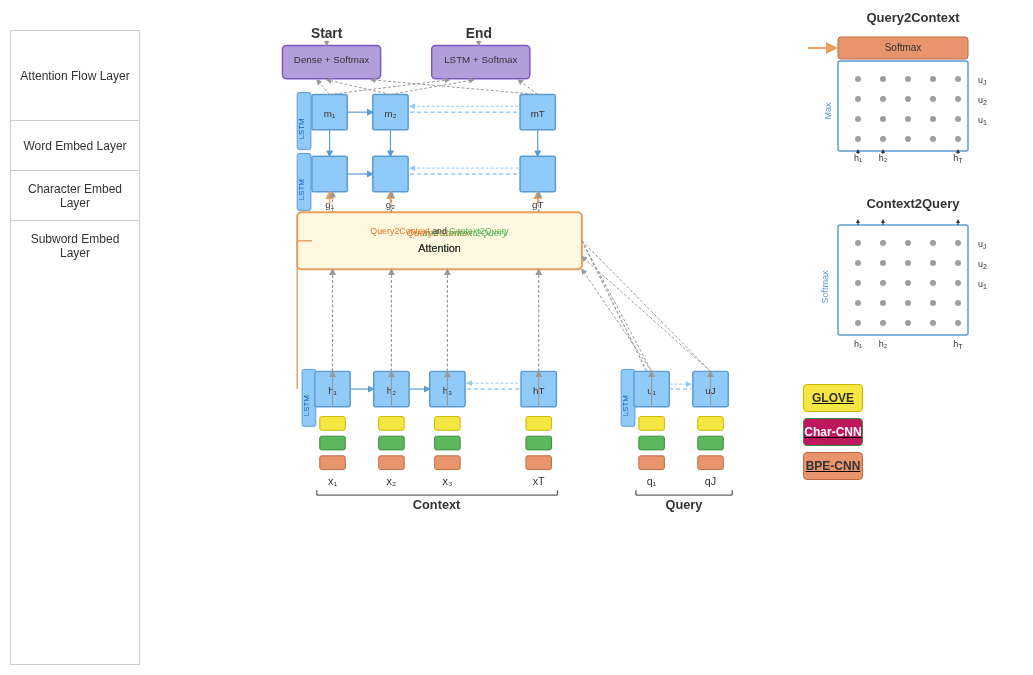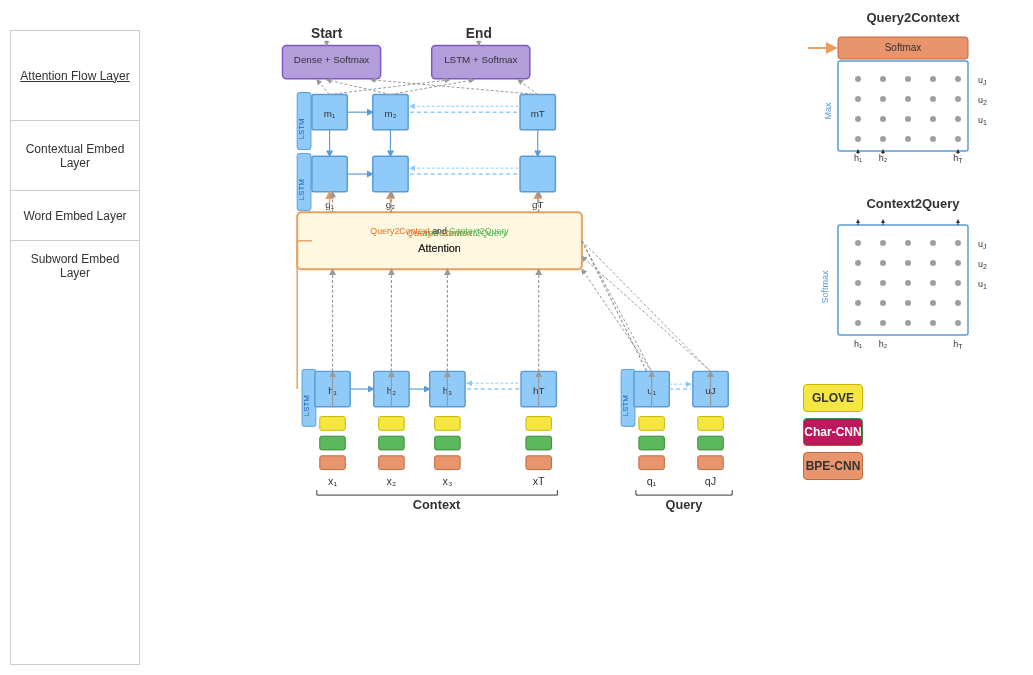--- a/index.html
+++ b/index.html
@@ -34,21 +34,21 @@
       font-size: 12px;
       text-align: center;
       color: #333;
       display: flex;
       align-items: center;
       justify-content: center;
     }
     .sidebar-item:last-child { border-bottom: none; }
     .sidebar-item.output { min-height: 80px; }
     .sidebar-item.modeling { min-height: 60px; }
-    .sidebar-item.attention { min-height: 90px; text-decoration: underline; }
+    .sidebar-item.attention { min-height: 90px; }
     .sidebar-item.contextual { min-height: 70px; }
     .sidebar-item.word { min-height: 50px; }
     .sidebar-item.character { min-height: 50px; }
     .sidebar-item.subword { min-height: 50px; }
 
     
     .diagram-area {
       flex: 1;
       position: relative;
       margin-left: 5px;
@@ -72,20 +72,21 @@
       height: 100%;
     }
 
     
     .legend-area {
       margin-top: auto;
       display: flex;
       flex-direction: column;
       gap: 6px;
       padding-top: 320px;
+      text-decoration: underline;
     }
     .legend-item {
       display: flex;
       align-items: center;
       gap: 8px;
     }
     .legend-box {
       width: 60px;
       height: 28px;
       border-radius: 4px;
@@ -105,25 +106,25 @@
   </style>
 </head>
 <body>
 
 <div class="main-container">
 
   <div class="sidebar">
     <div class="sidebar-item attention">
       <span>Attention Flow Layer</span>
     </div>
-    <div class="sidebar-item contextual">
-      <span>Contextual Embed Layer</span>
-    </div>
     <div class="sidebar-item word">
       <span>Word Embed Layer</span>
+    </div>
+    <div class="sidebar-item character">
+      <span>Character Embed Layer</span>
     </div>
     <div class="sidebar-item subword">
       <span>Subword Embed Layer</span>
     </div>
   </div>
 
   <div class="diagram-area">
     <svg class="diagram-svg" viewBox="0 0 660 655" xmlns="http://www.w3.org/2000/svg">
 
       <text x="185" y="22" text-anchor="middle" font-size="14" font-weight="bold" fill="#333">Start</text>

